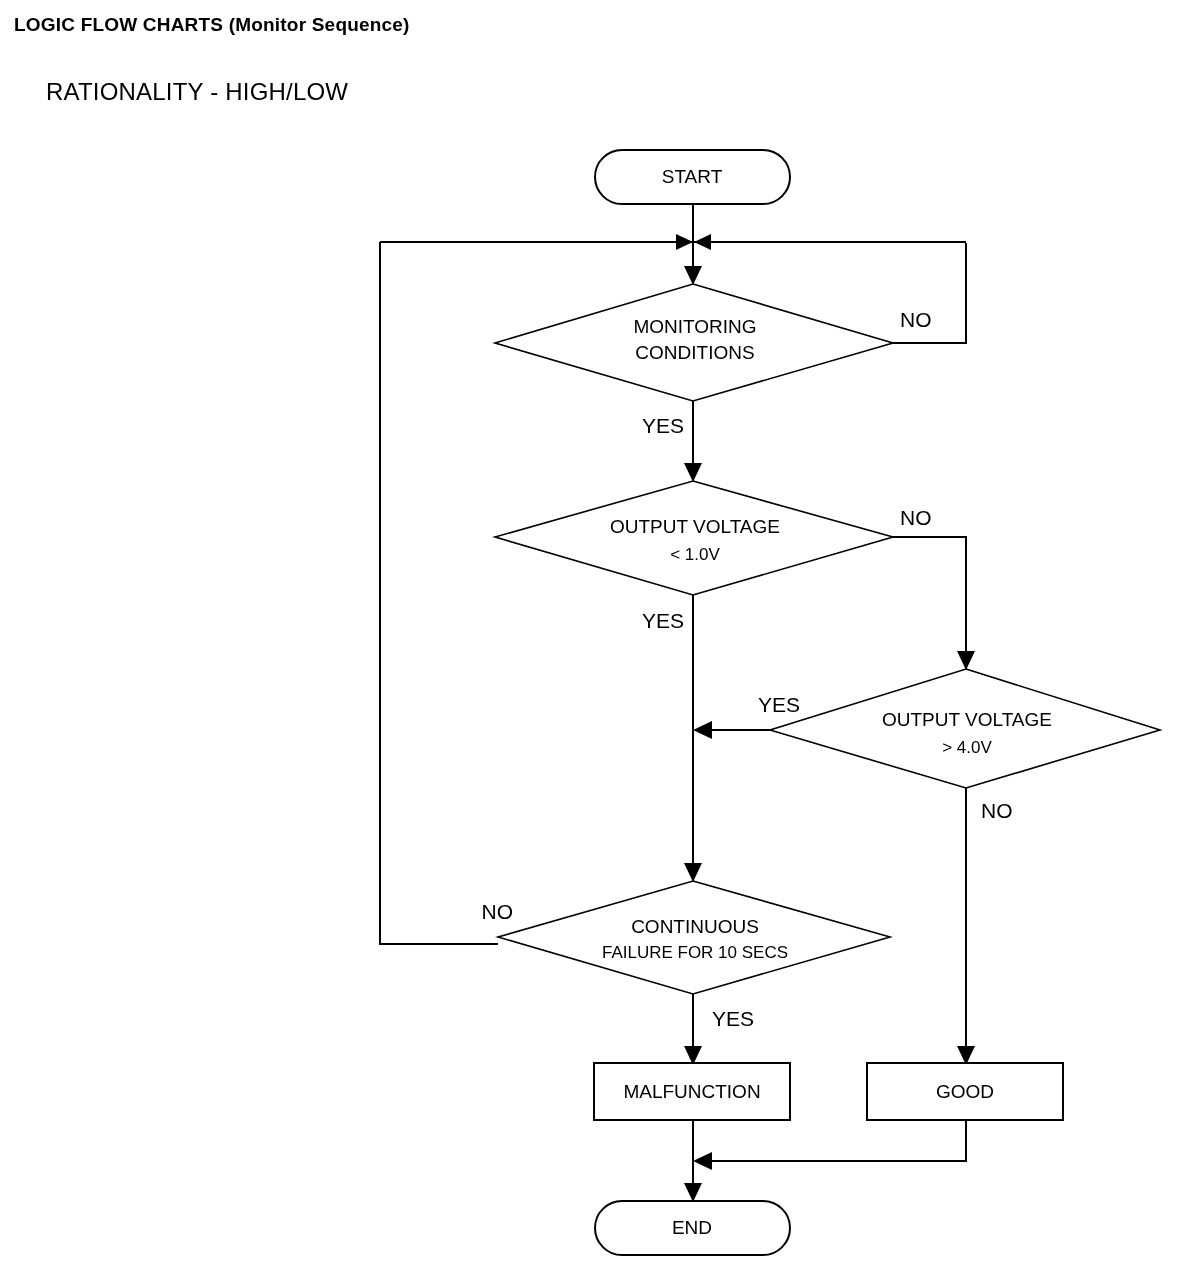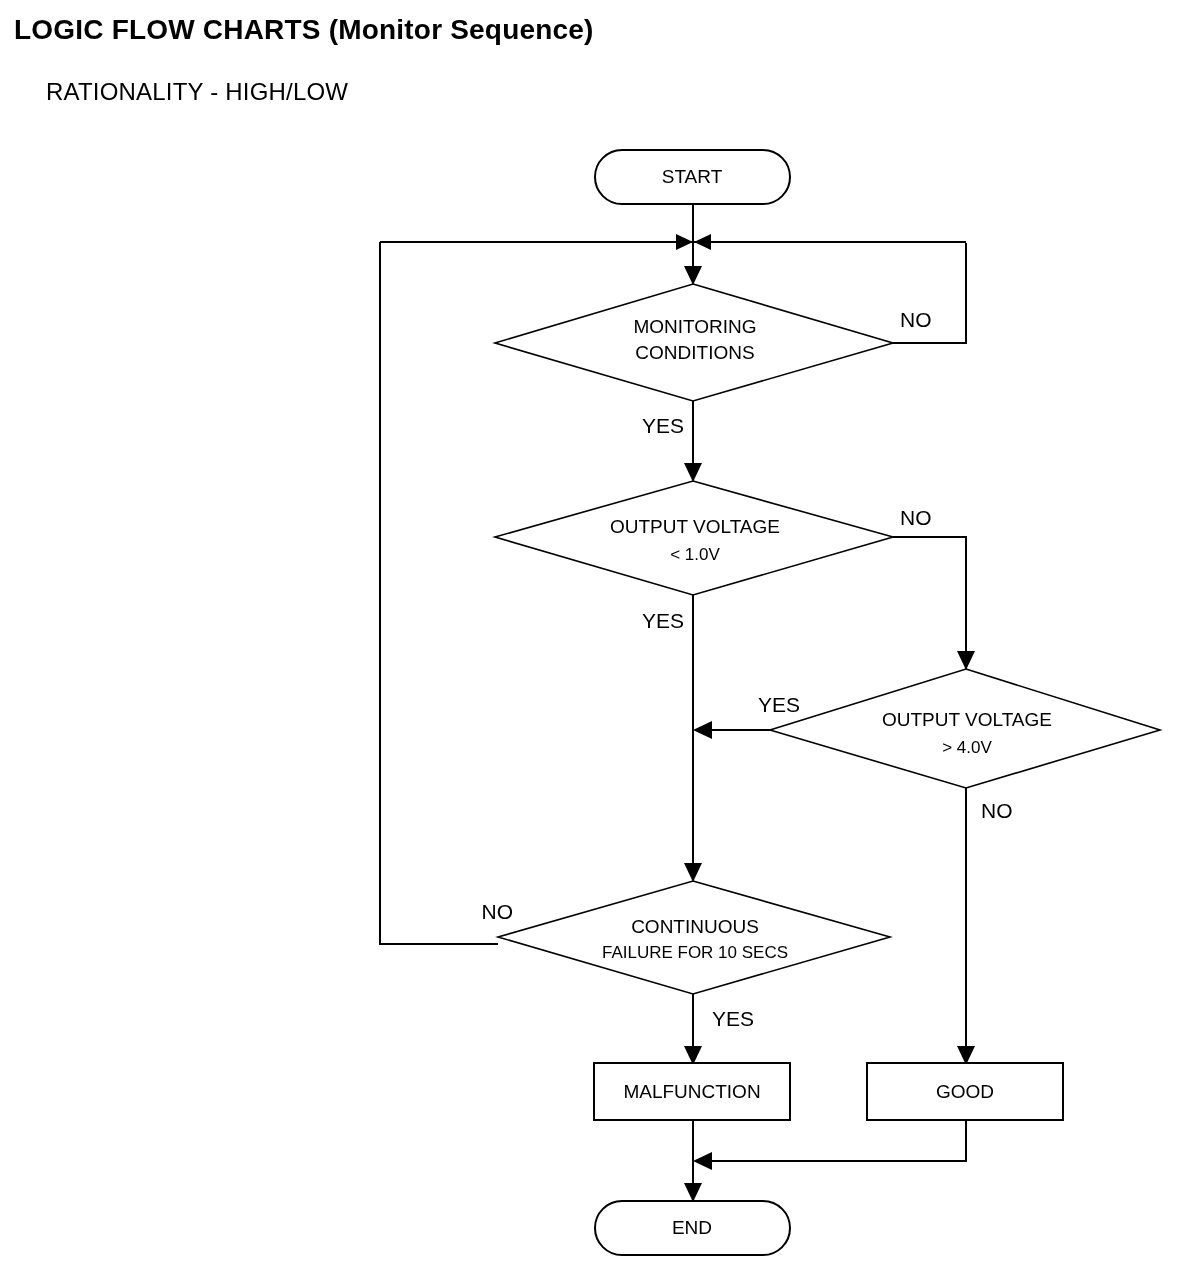--- a/index.html
+++ b/index.html
@@ -18,21 +18,21 @@
   }
   #page {
     position: relative;
     width: 1184px;
     height: 1272px;
   }
   .heading-main {
     position: absolute;
     left: 14px;
     top: 14px;
-    font-size: 28px;
+    font-size: 19px;
     font-weight: bold;
     letter-spacing: 0.2px;
     white-space: nowrap;
   }
   .heading-sub {
     position: absolute;
     left: 46px;
     top: 78px;
     font-size: 24px;
     font-weight: normal;

